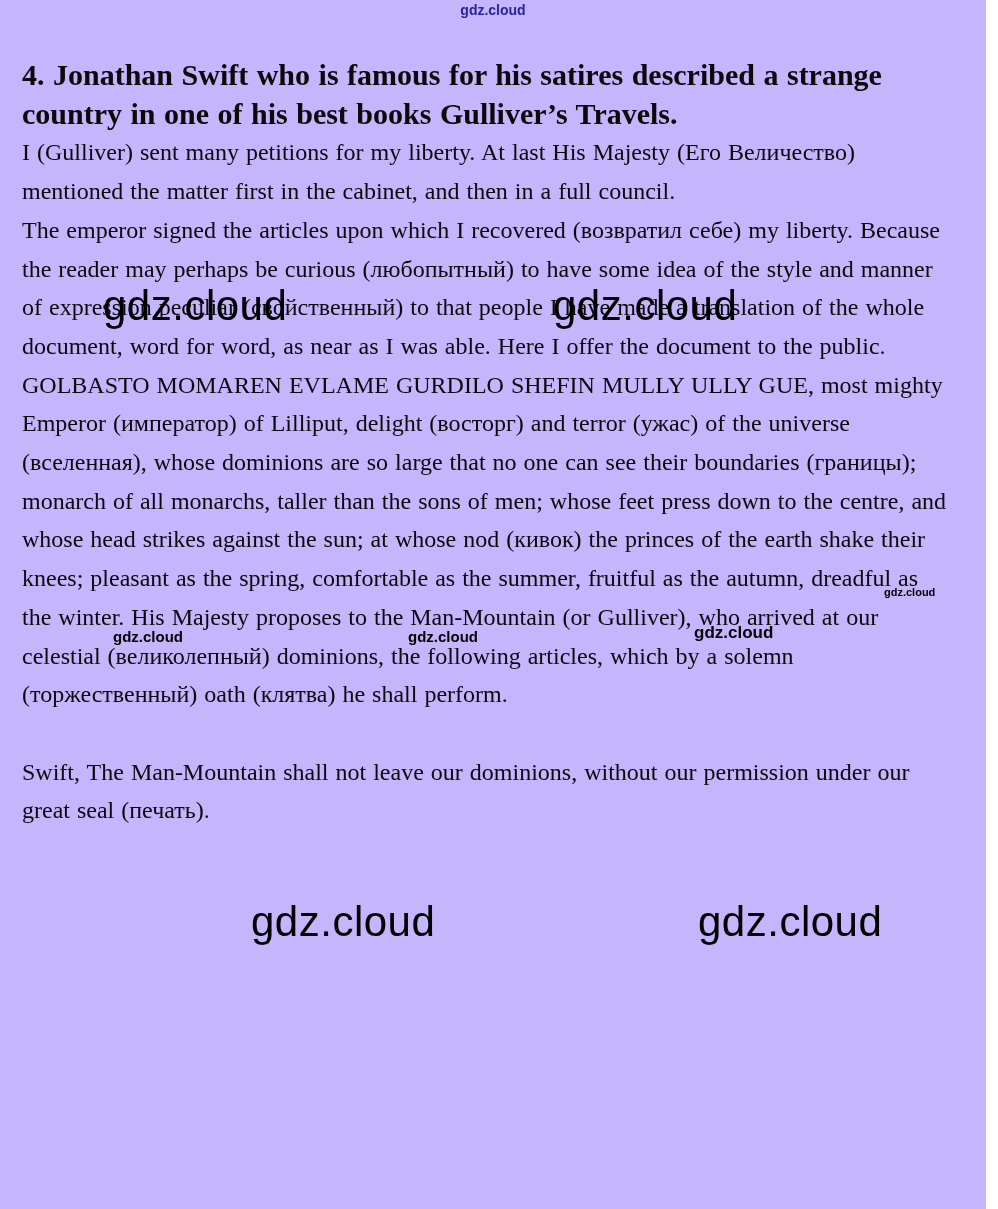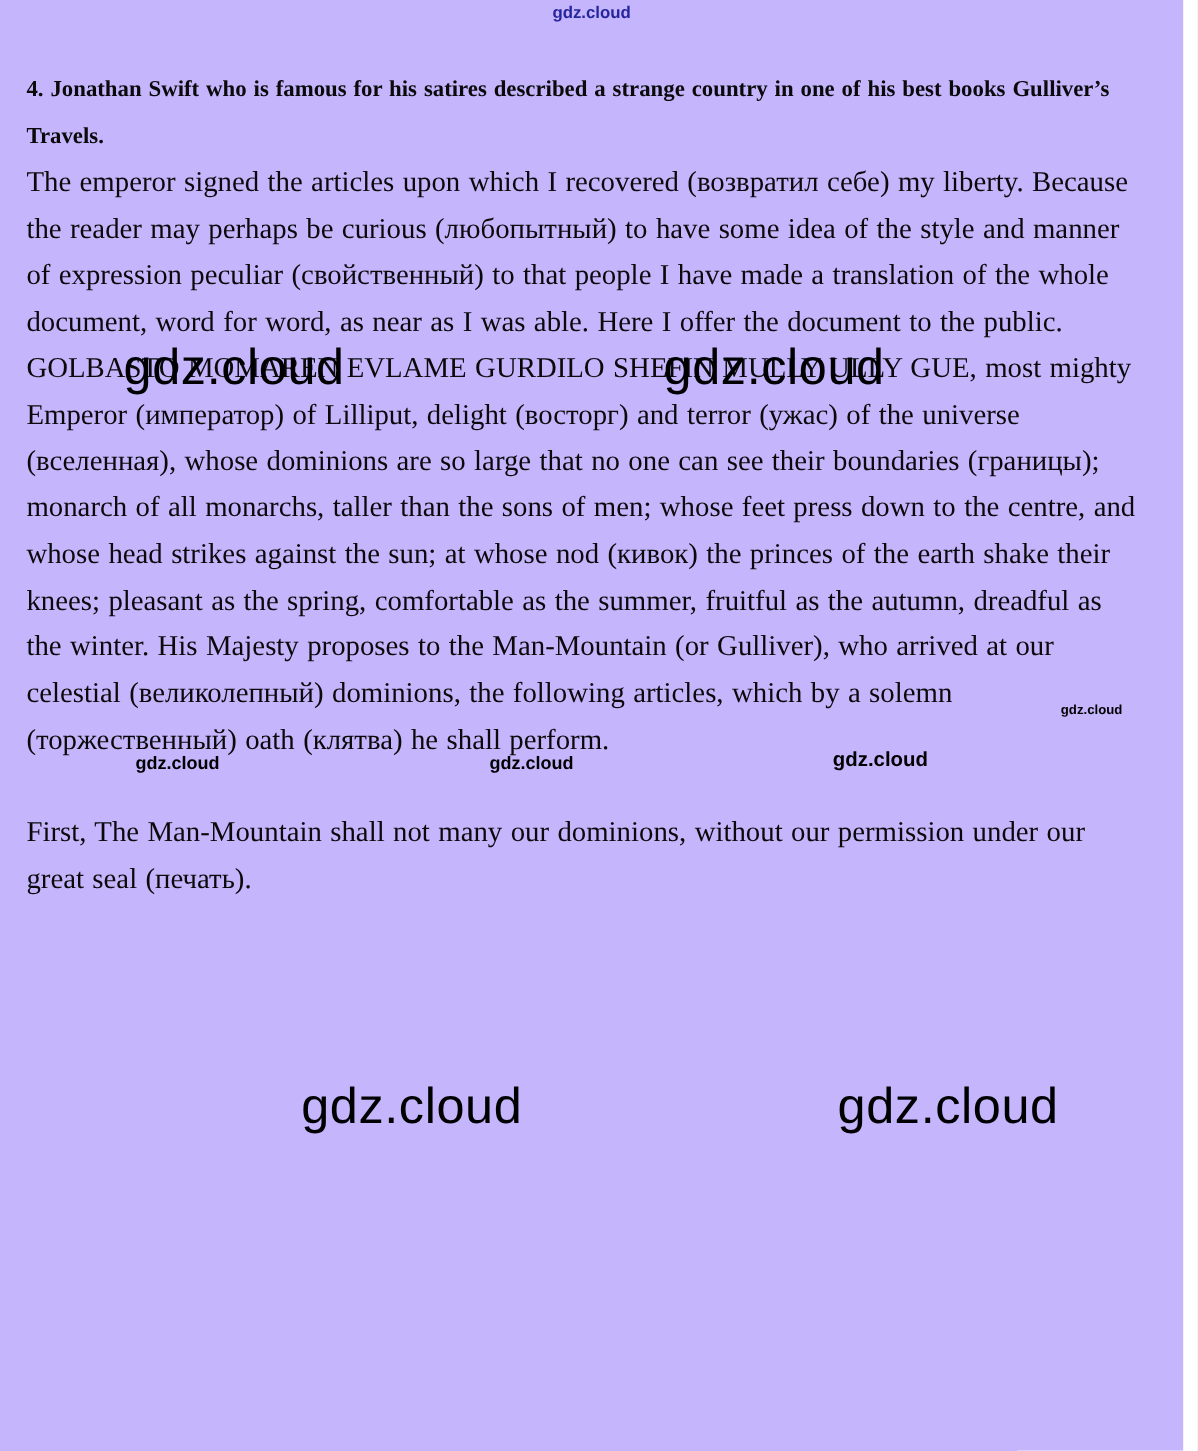--- a/index.html
+++ b/index.html
@@ -24,21 +24,21 @@
   }
   .content p {
     margin: 0;
     font-size: 24px;
     line-height: 38.7px;
     text-align: left;
     word-spacing: 1px;
   }
   .content p.heading {
     font-weight: bold;
-    font-size: 19px;
+    font-size: 30px;
   }
   .content p.spaced {
     margin-top: 38.7px;
   }
   .wm {
     position: absolute;
     white-space: nowrap;
     color: #000000;
     pointer-events: none;
   }
@@ -72,23 +72,24 @@
 </style>
 </head>
 <body>
 
 <div class="page">
 
   <span class="wm wm-top">gdz.cloud</span>
 
   <div class="content">
     <p class="heading">4. Jonathan Swift who is famous for his satires described a strange country in one of his best books Gulliver’s Travels.</p>
+    <p>I (Gulliver) sent many petitions for my liberty. At last His Majesty (Его Величество) mentioned the matter first in the cabinet, and then in a full council.</p>
     <p>The emperor signed the articles upon which I recovered (возвратил себе) my liberty. Because the reader may perhaps be curious (любопытный) to have some idea of the style and manner of expression peculiar (свойственный) to that people I have made a translation of the whole document, word for word, as near as I was able. Here I offer the document to the public.</p>
     <p>GOLBASTO MOMAREN EVLAME GURDILO SHEFIN MULLY ULLY GUE, most mighty Emperor (император) of Lilliput, delight (восторг) and terror (ужас) of the universe (вселенная), whose dominions are so large that no one can see their boundaries (границы); monarch of all monarchs, taller than the sons of men; whose feet press down to the centre, and whose head strikes against the sun; at whose nod (кивок) the princes of the earth shake their knees; pleasant as the spring, comfortable as the summer, fruitful as the autumn, dreadful as the winter. His Majesty proposes to the Man-Mountain (or Gulliver), who arrived at our celestial (великолепный) dominions, the following articles, which by a solemn (торжественный) oath (клятва) he shall perform.</p>
-    <p class="spaced">First, The Man-Mountain shall not many our dominions, without our permission under our great seal (печать).</p>
+    <p class="spaced">Swift, The Man-Mountain shall not leave our dominions, without our permission under our great seal (печать).</p>
   </div>
 
   <span class="wm wm-large wm-large-1">gdz.cloud</span>
   <span class="wm wm-large wm-large-2">gdz.cloud</span>
   <span class="wm wm-large wm-large-3">gdz.cloud</span>
   <span class="wm wm-large wm-large-4">gdz.cloud</span>
 
   <span class="wm wm-small wm-small-1">gdz.cloud</span>
   <span class="wm wm-small wm-small-2">gdz.cloud</span>
   <span class="wm wm-small wm-small-3">gdz.cloud</span>

